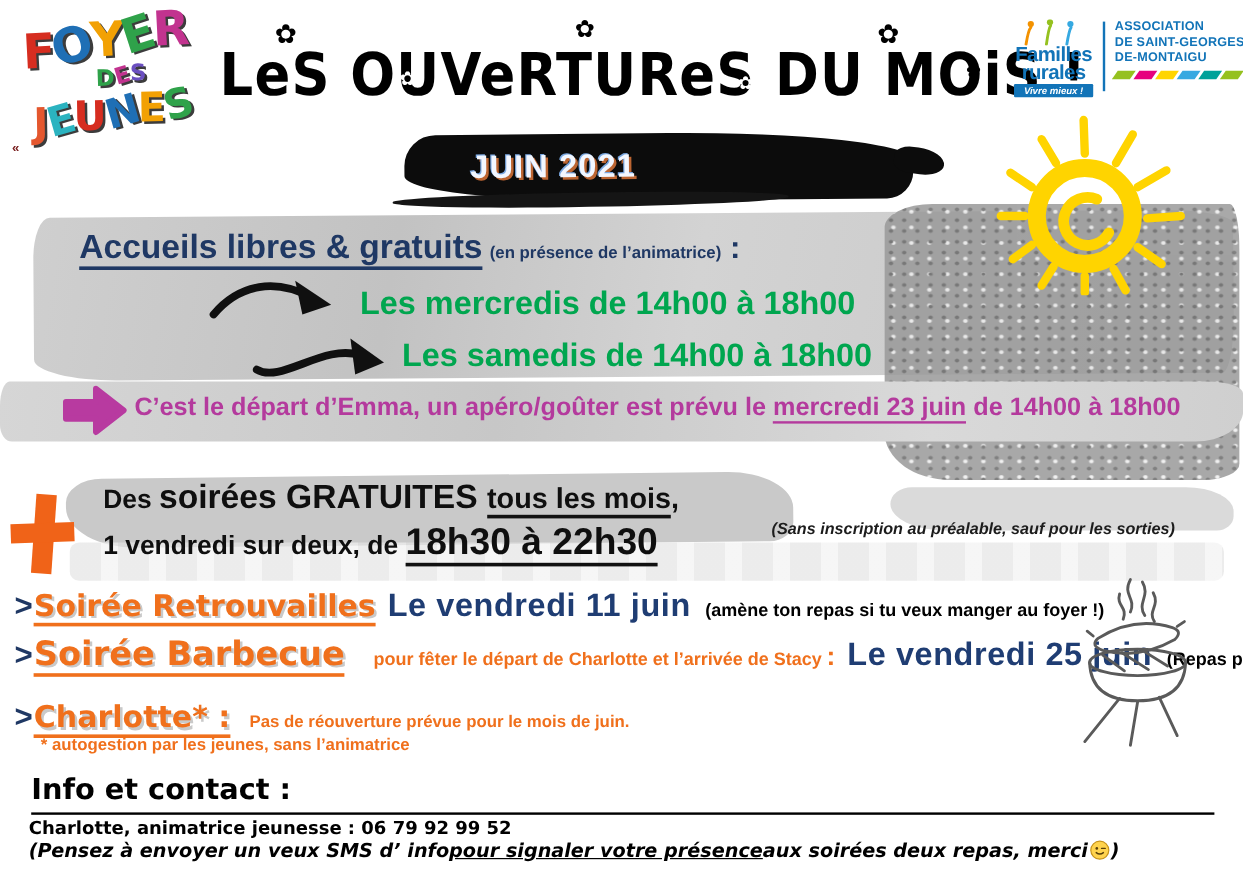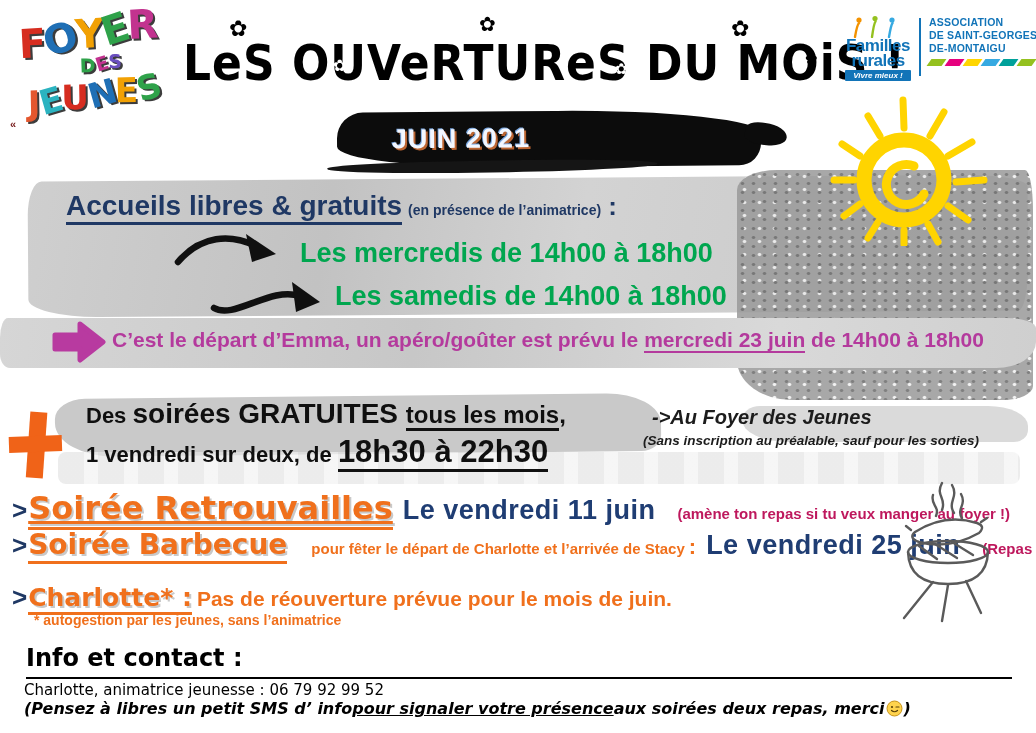--- a/index.html
+++ b/index.html
@@ -84,36 +84,36 @@
   .soirees-l2 .pre { font-size:22px; font-weight:700; }
   .soirees-l2 .u { font-size:31px; font-weight:800; border-bottom:3.5px solid #111; }
   .location { position:absolute; left:652px; top:406px; font-style:italic; font-size:20px; font-weight:600; color:#1c1c1c; white-space:nowrap; }
   .location-note { position:absolute; left:643px; top:433px; font-style:italic; font-size:13.5px; font-weight:600; color:#1c1c1c; white-space:nowrap; }
 
   
   .event { position:absolute; white-space:nowrap; display:flex; align-items:baseline; }
   .ev-marker { color:#1f3864; font-weight:800; font-size:26px; margin-right:1px; }
   .ev-title { color:#f0701c; font-weight:800; font-family:"DejaVu Sans",sans-serif; text-shadow:2px 2px 0 #c9c9c9; border-bottom:3px solid #f0701c; padding-bottom:0px; }
   .ev-date { color:#1f3d73; font-weight:800; font-size:27px; margin-left:10px; letter-spacing:.5px; }
-  .ev-note { color:#be185d; font-weight:700; font-size:15px; margin-left:22px; }
+  .ev-note { color:#000000; font-weight:700; font-size:15px; margin-left:12px; }
   .ev1 { left:12px; top:489px; }
-  .ev1 .ev-title { font-size:32px;text-decoration:underline; }
+  .ev1 .ev-title { font-size:25px; }
   .ev2 { left:12px; top:528px; }
   .ev2 .ev-title { font-size:28px; }
   .ev-reason { color:#f0701c; font-weight:700; font-size:15px; margin-left:24px; }
   .ev-colon { color:#f0701c; font-weight:800; font-size:22px; margin-left:4px; }
   .ev3 { left:12px; top:582px; }
   .ev3 .ev-title { font-size:25px; }
-  .ev-text { color:#f0701c; font-weight:700; font-size:21px; margin-left:5px; }
+  .ev-text { color:#f0701c; font-weight:700; font-size:14px; margin-left:16px; }
   .ev-footnote { position:absolute; left:34px; top:612px; color:#f0701c; font-weight:700; font-size:14px; white-space:nowrap; }
 
   
   .contact-heading { position:absolute; left:26px; top:644px; font-family:"DejaVu Sans",sans-serif; font-weight:800; font-size:24px; color:#000; }
   .contact-rule { position:absolute; left:26px; top:677px; width:986px; height:2px; background:#000; }
-  .contact-phone { position:absolute; left:24px; top:681px; font-size:15px; color:#000; font-weight:400; font-family:"DejaVu Sans",sans-serif; }
+  .contact-phone { position:absolute; left:24px; top:681px; font-size:15px; color:#000; font-weight:700; font-family:"DejaVu Sans",sans-serif; }
   .contact-sms { position:absolute; left:24px; top:699px; font-size:16px; font-style:italic; font-weight:600; color:#000; white-space:nowrap; font-family:"DejaVu Sans",sans-serif; display:flex; align-items:center; }
   .contact-sms .u { text-decoration:underline; }
   .contact-sms svg { margin:0 1px; }
 </style>
 </head>
 <body>
 
 <div class="page">
 
   <div class="wash wash-a"></div>
@@ -222,21 +222,20 @@
     <rect x="20" y="2" width="17" height="66" fill="#f06318" transform="rotate(4 28 36)"></rect>
     <rect x="1" y="26" width="53" height="16" fill="#f06318" transform="rotate(-2 28 36)"></rect>
   </svg>
 
   <div class="soirees-l1">
     <span class="pre">Des </span><span class="big">soirées GRATUITES </span><span class="u">tous les mois</span><span class="end">,</span>
   </div>
   <div class="soirees-l2">
     <span class="pre">1 vendredi sur deux, de </span><span class="u">18h30 à 22h30</span>
   </div>
-  <div class="location">-&gt;Au Foyer des Jeunes</div>
   <div class="location-note">(Sans inscription au préalable, sauf pour les sorties)</div>
 
   <div class="event ev1">
     <span class="ev-marker">&gt;</span>
     <span class="ev-title">Soirée Retrouvailles</span>
     <span class="ev-date">Le vendredi 11 juin</span>
     <span class="ev-note">(amène ton repas si tu veux manger au foyer !)</span>
   </div>
 
   <div class="event ev2">
@@ -264,21 +263,21 @@
     <span class="ev-marker">&gt;</span>
     <span class="ev-title">Charlotte* :</span>
     <span class="ev-text">Pas de réouverture prévue pour le mois de juin.</span>
   </div>
   <div class="ev-footnote">* autogestion par les jeunes, sans l’animatrice</div>
 
   <div class="contact-heading">Info et contact :</div>
   <div class="contact-rule"></div>
   <div class="contact-phone">Charlotte, animatrice jeunesse : 06 79 92 99 52</div>
   <div class="contact-sms">
-    <span>(Pensez à libres un petit SMS d’ info </span>
+    <span>(Pensez à envoyer un veux SMS d’ info </span>
       <span class="u">pour signaler votre présence</span>
       <span> aux soirées deux repas, merci </span>
       <svg width="17" height="17" viewBox="0 0 17 17">
         <circle cx="8.5" cy="8.5" r="7.5" fill="#ffd34d" stroke="#c8941a" stroke-width="1"></circle>
         <circle cx="6" cy="7" r="1.1" fill="#5a4008"></circle>
         <path d="M10 7 h3" stroke="#5a4008" stroke-width="1.2" stroke-linecap="round"></path>
         <path d="M5.5 10.5 Q8.5 13 11.5 10.5" stroke="#5a4008" stroke-width="1.2" fill="none" stroke-linecap="round"></path>
       </svg>
       <span>)</span>
   </div>

